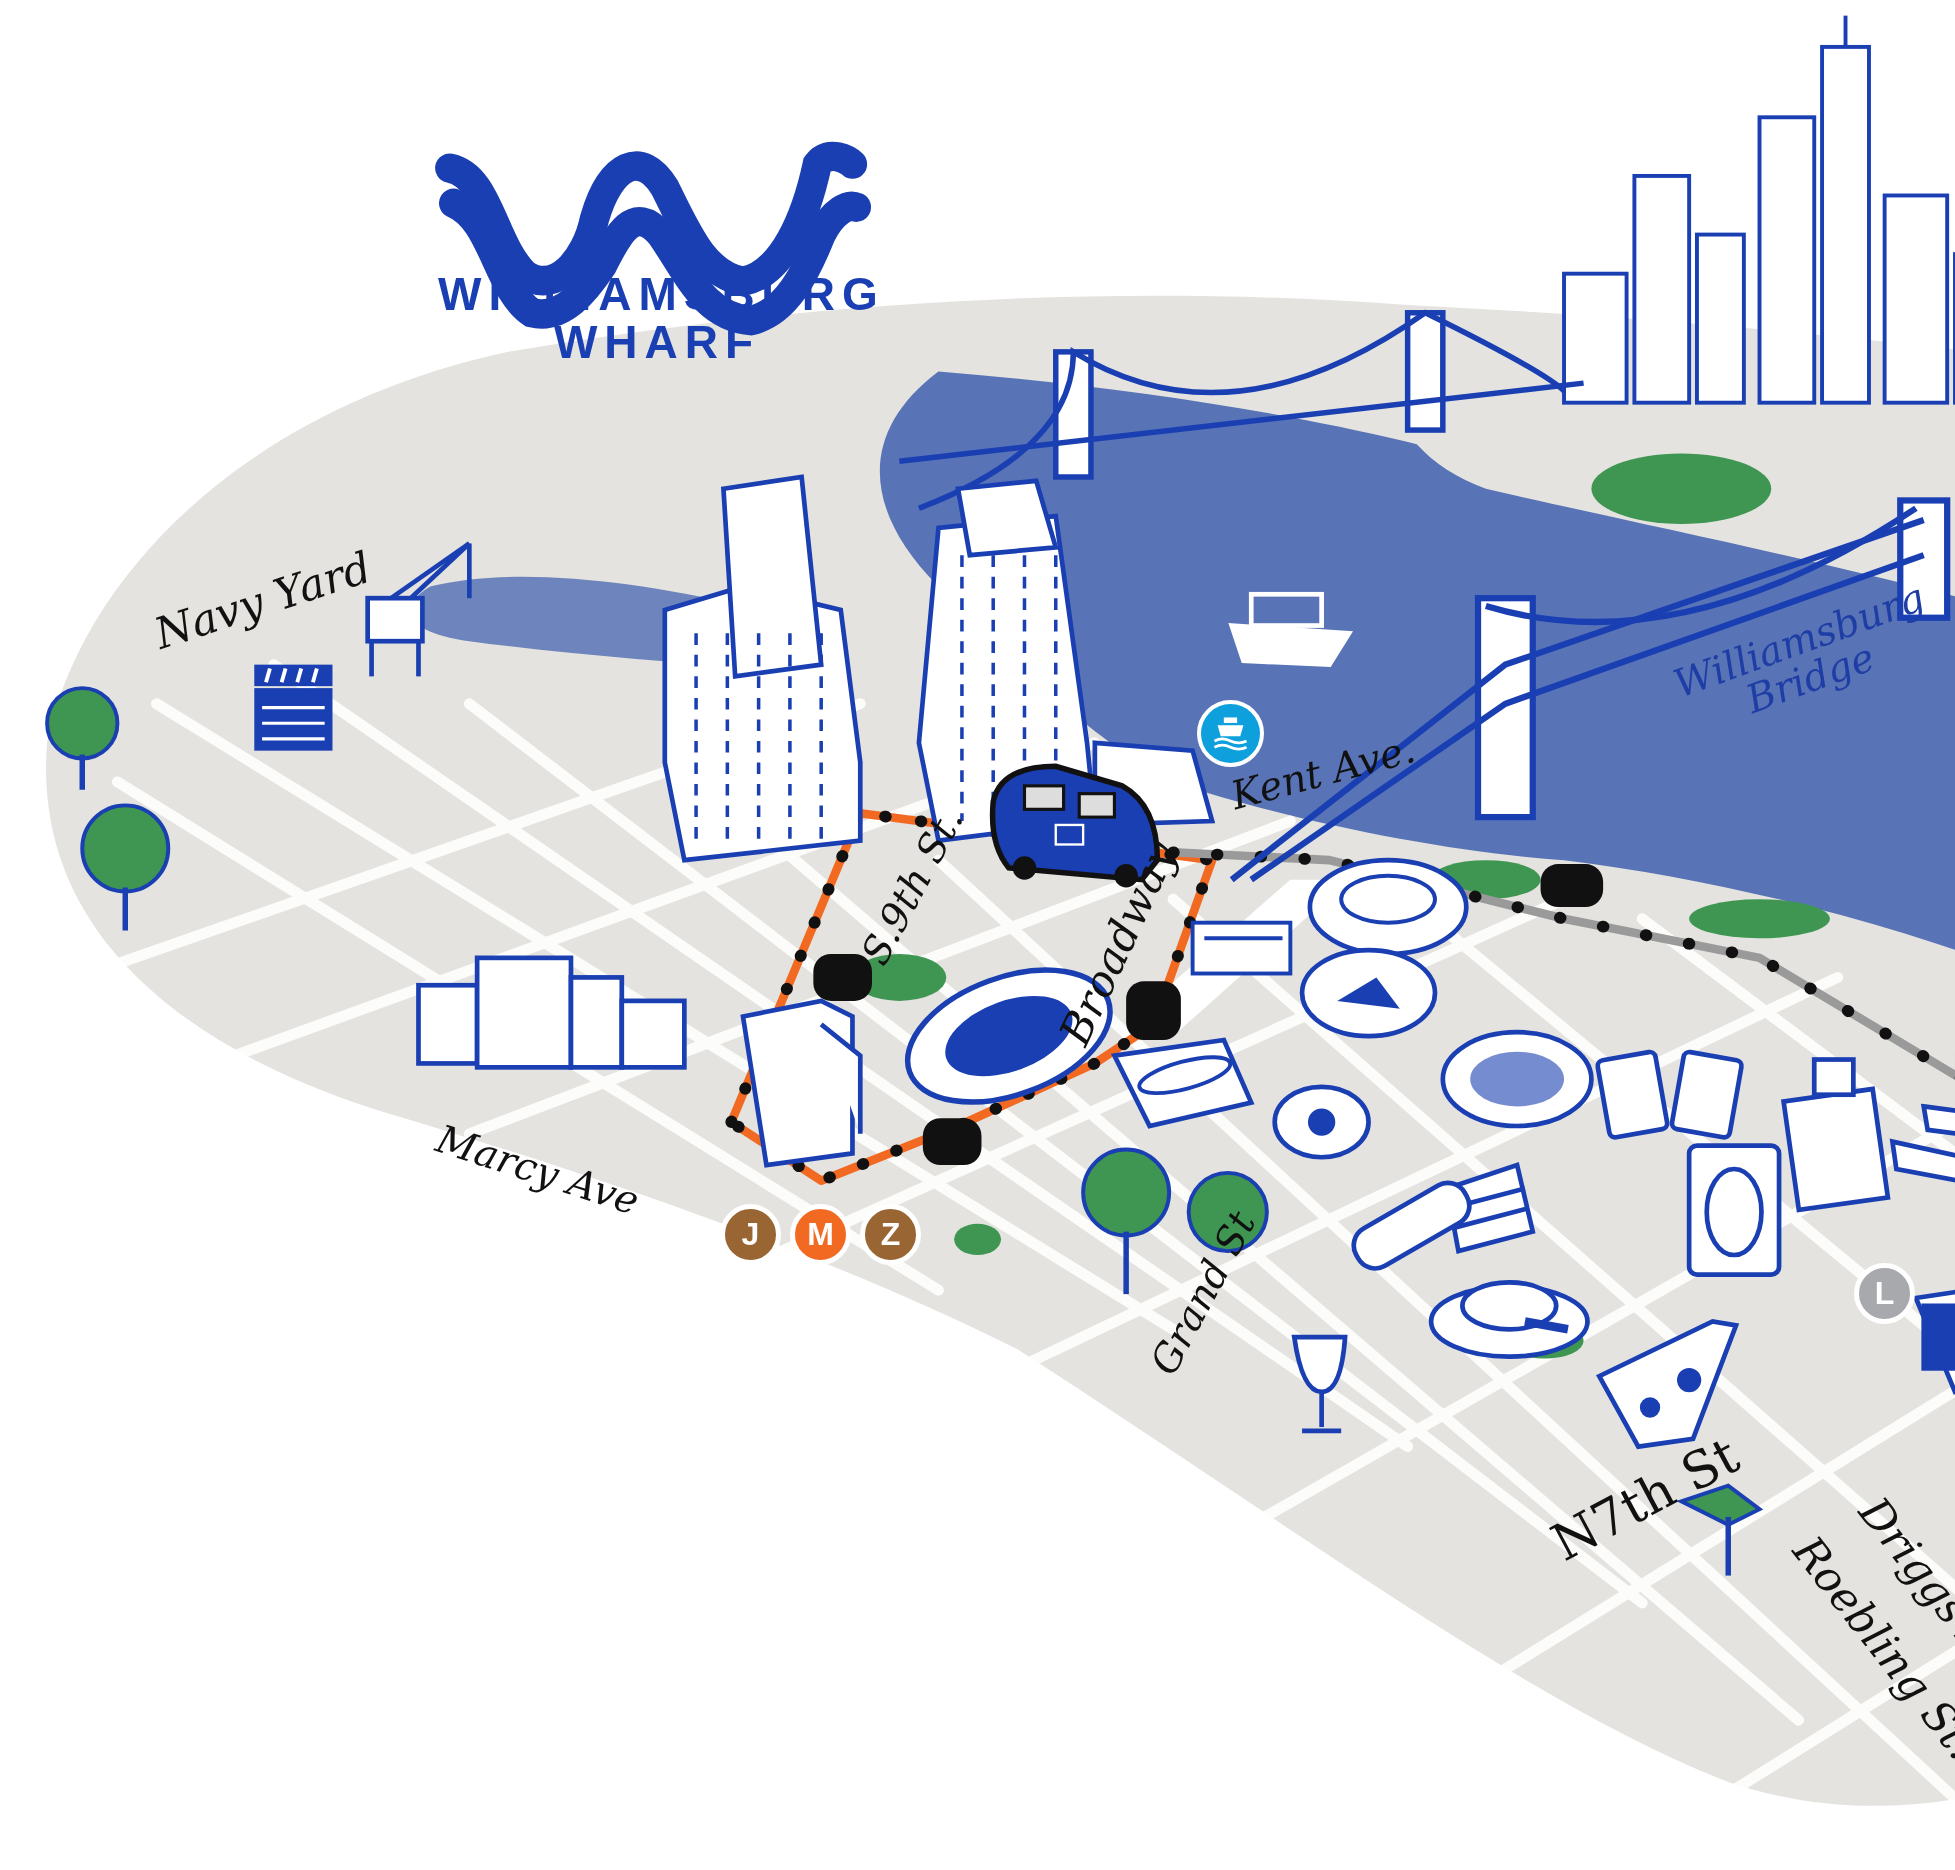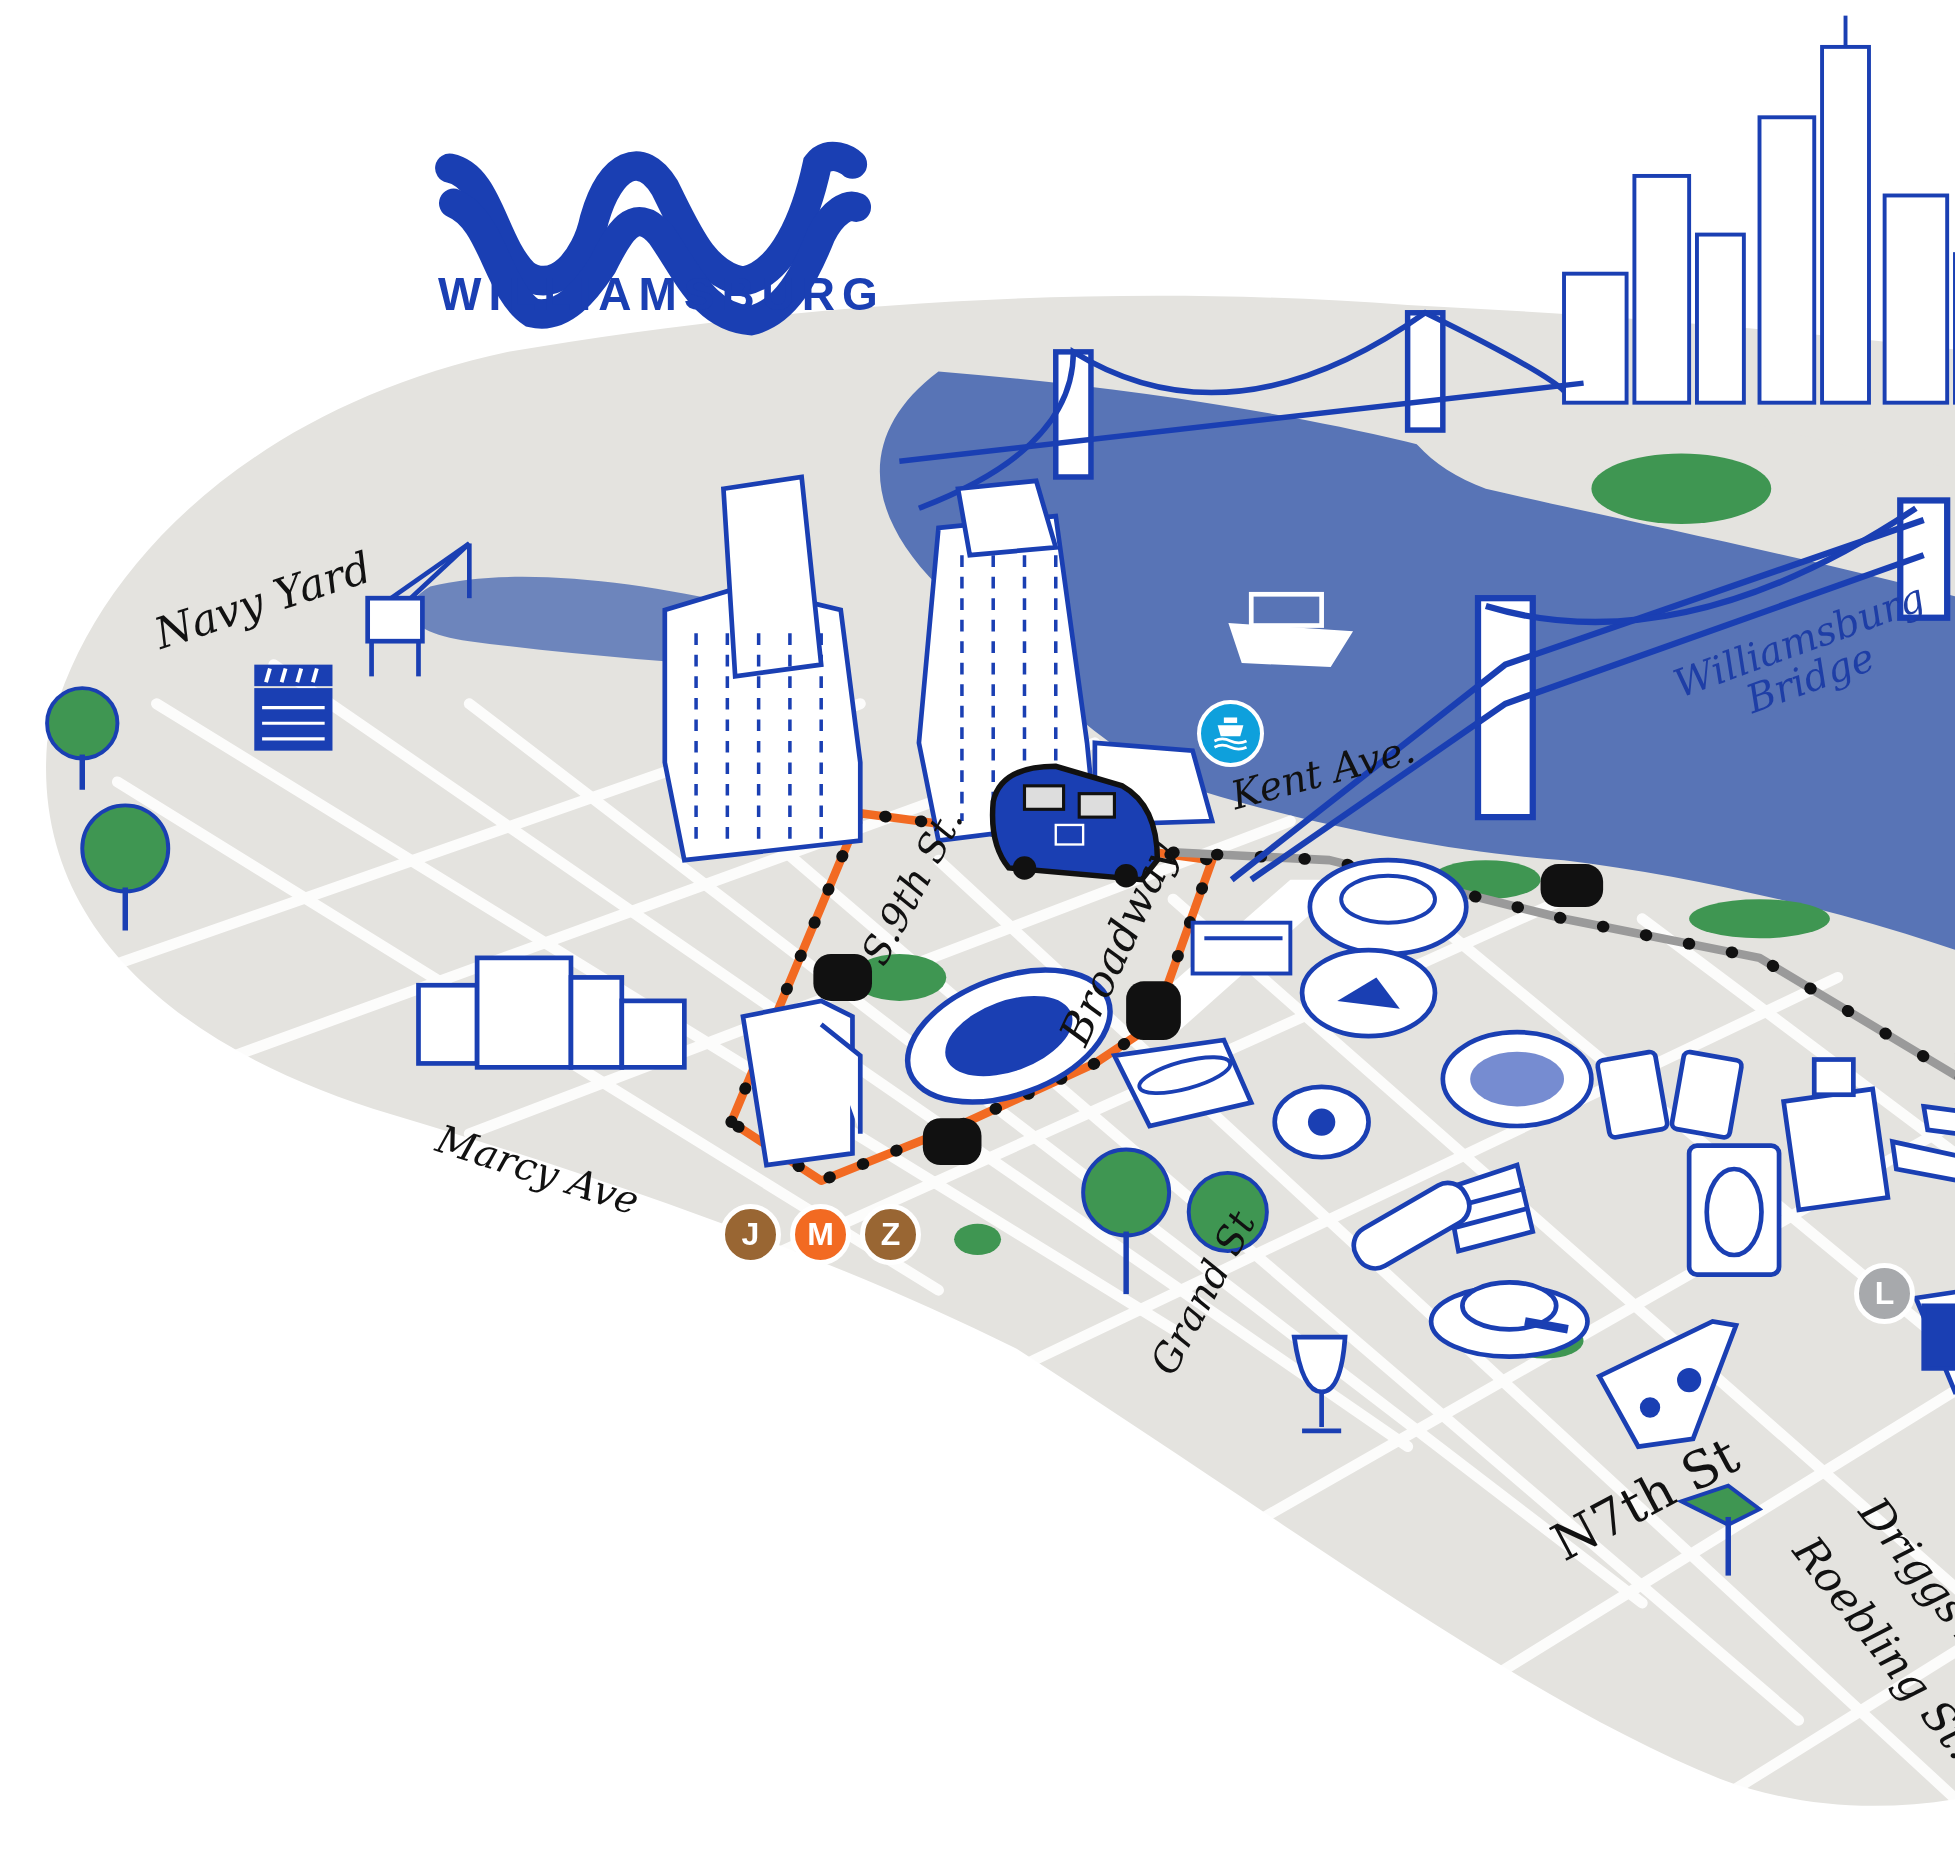--- a/index.html
+++ b/index.html
@@ -296,20 +296,21 @@
   </svg>
 
   <svg class="layer" width="2429" height="1870" viewBox="0 0 6212 4783">
     <g fill="none" stroke="#1a3fb3" stroke-width="75" stroke-linecap="round">
       <path d="M1150,430 C1250,450 1260,620 1340,700 C1420,760 1500,660 1520,560 C1560,420 1640,380 1700,480 C1760,600 1800,700 1900,720 C2000,700 2060,560 2090,420 C2120,380 2170,410 2180,420"></path>
       <path d="M1160,520 C1260,560 1270,740 1360,800 C1440,820 1500,740 1540,680 C1580,600 1620,520 1690,600 C1760,700 1800,810 1920,820 C2010,800 2060,700 2100,600 C2130,540 2170,520 2190,530"></path>
     </g>
   </svg>
   <div class="logo-text" style="left:438px;top:270px;width:438px;font-size:46px;">
     <div>WILLIAMSBURG</div>
+    <div>WHARF</div>
   </div>
 
   <div class="label" style="left:156px;top:610px;font-size:43px;transform:rotate(-18deg);">Navy Yard</div>
 
   <div class="bridge-label" style="left:1682px;top:665px;font-size:39px;transform:rotate(-20deg);line-height:1;">
     <div>Williamsburg</div>
     <div style="padding-left:63px;">Bridge</div>
   </div>
 
   <div class="label" style="left:438px;top:1115px;font-size:39px;transform:rotate(18deg);">Marcy Ave</div>

